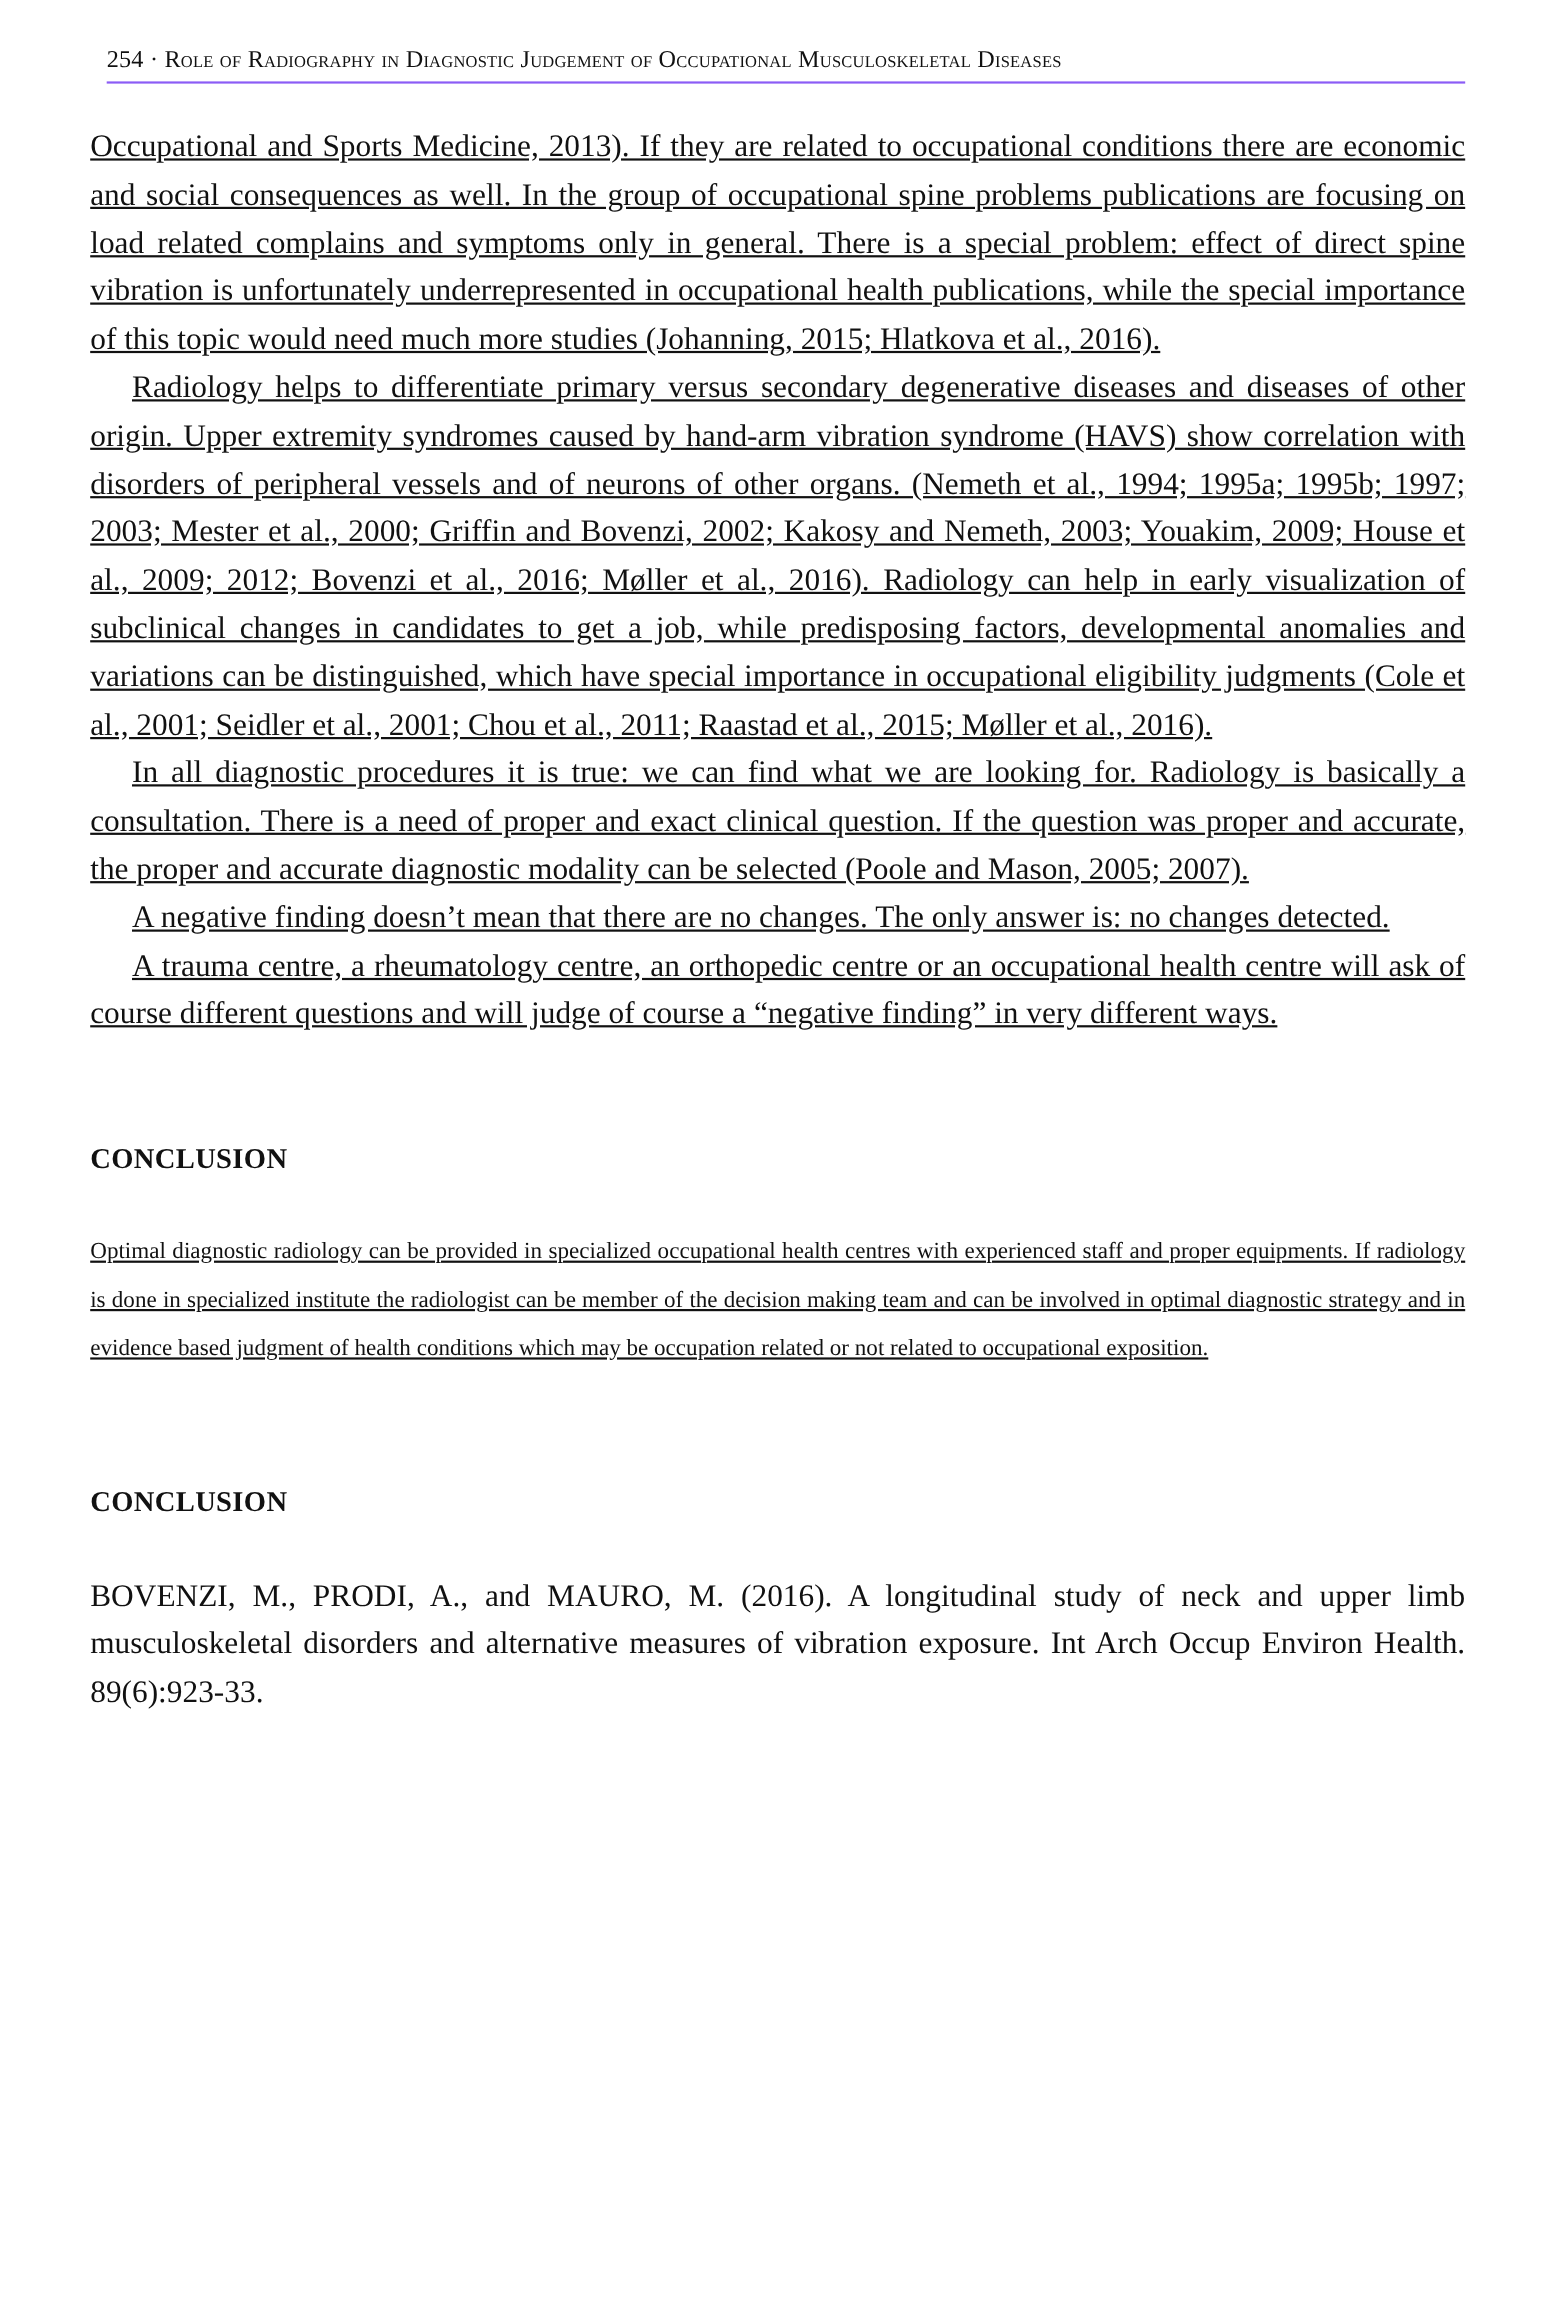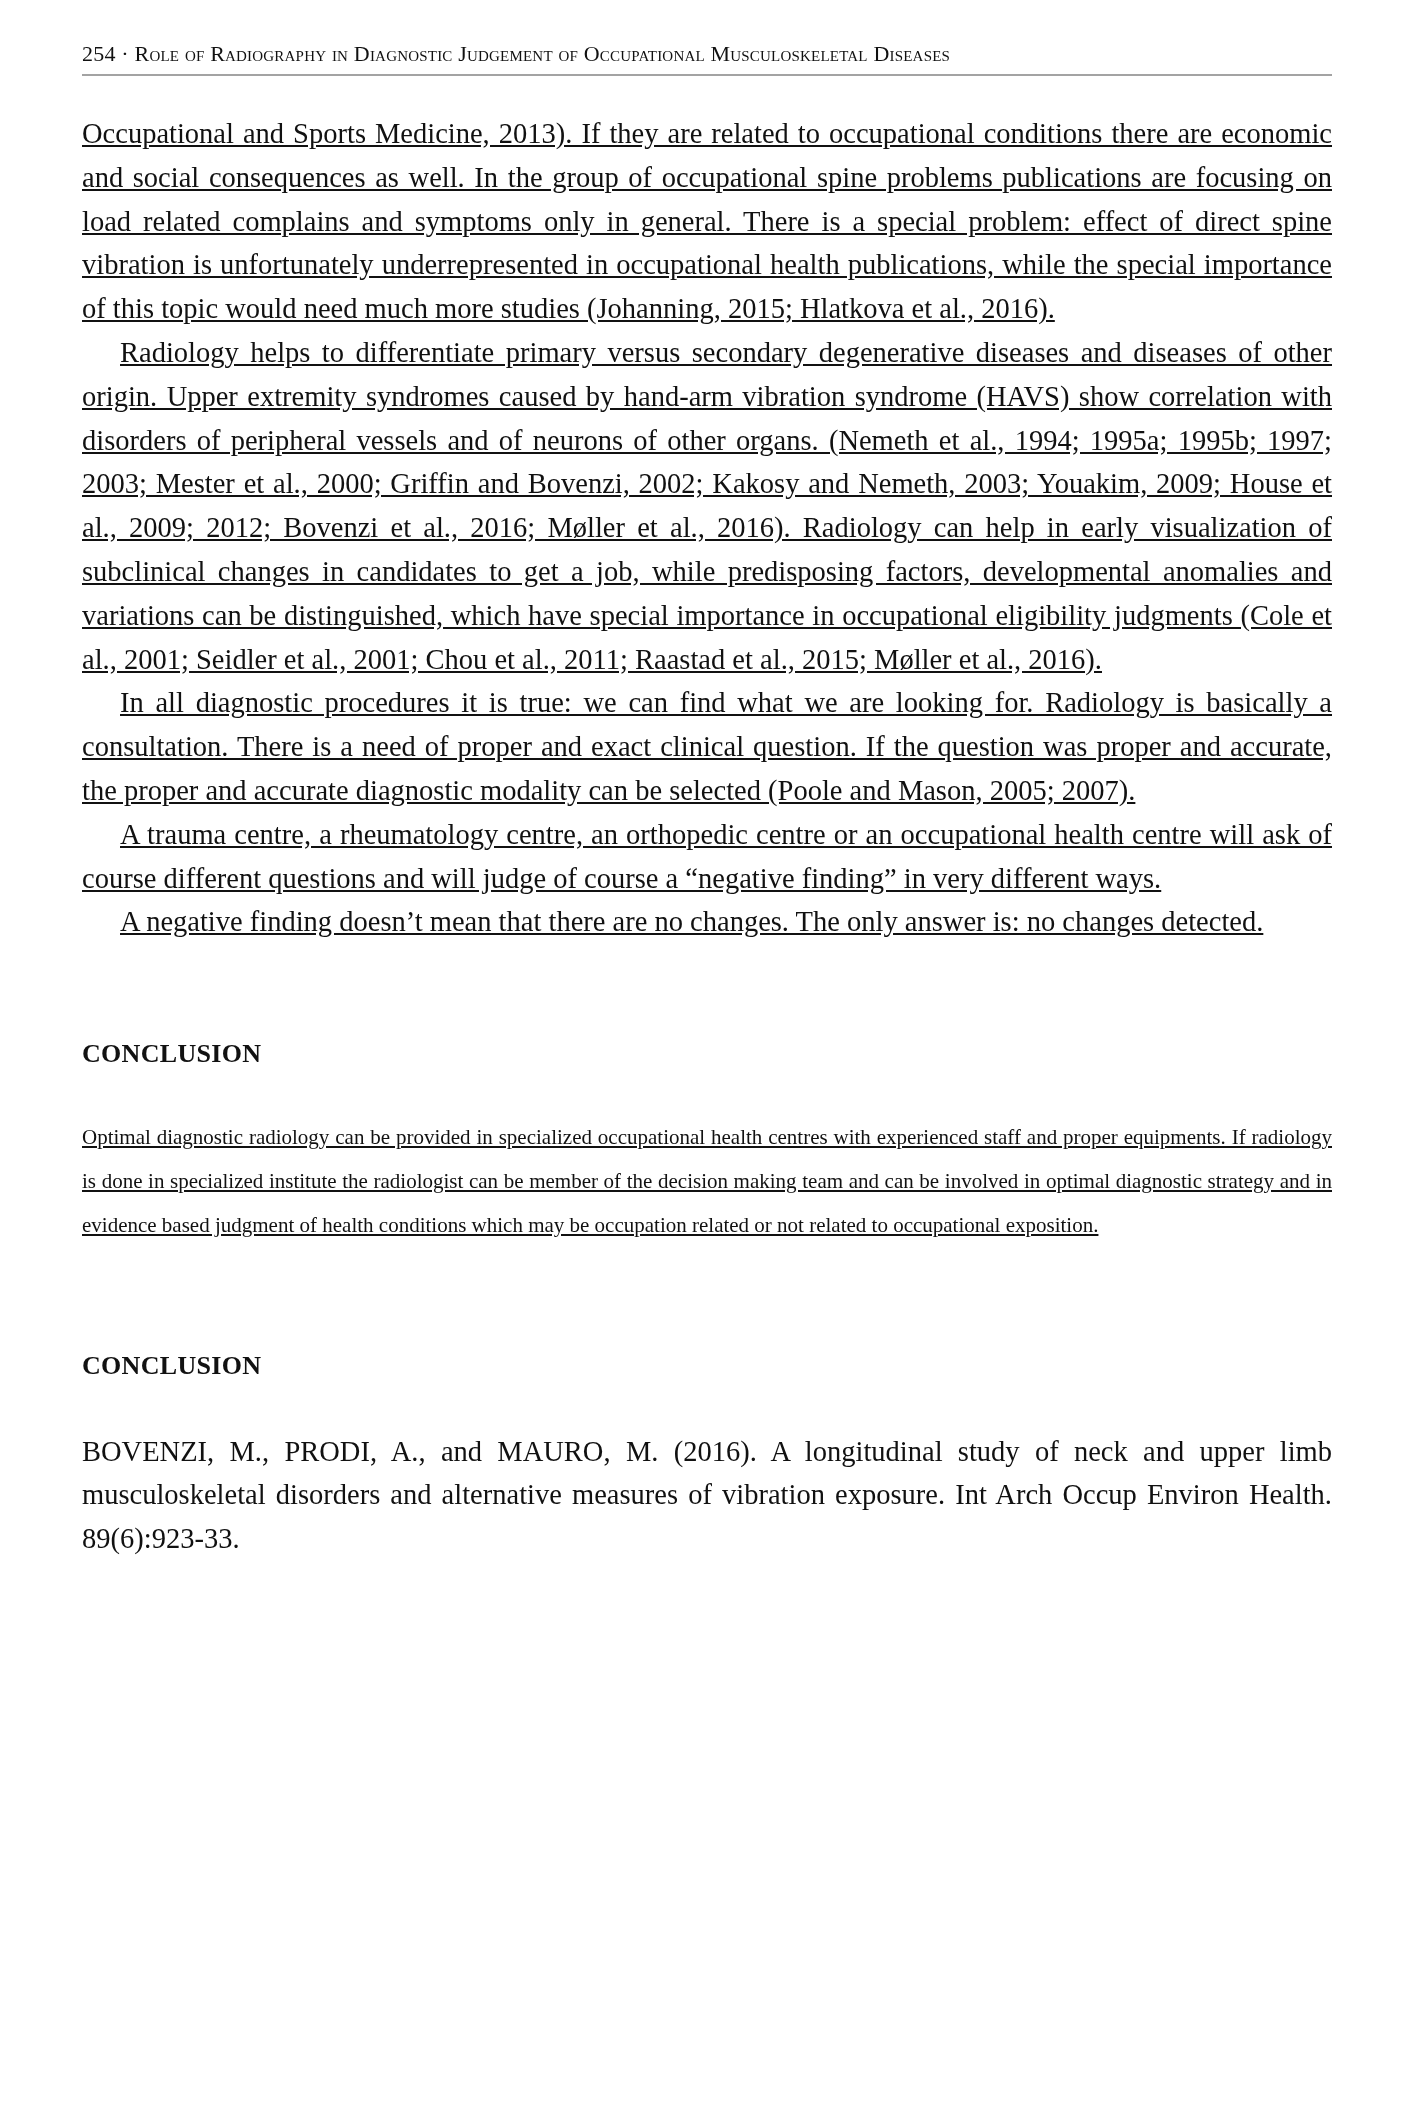--- a/index.html
+++ b/index.html
@@ -18,23 +18,24 @@
     .page {
       position: absolute;
       left: 82px;
       top: 40px;
       width: 1250px;
     }
     .running-header {
       font-size: 22px;
       line-height: 28px;
       padding-bottom: 6px;
-      border-bottom: 2px solid #a3a3a3;
+      border-bottom: 2px solid #8b5cf6;
       letter-spacing: 0.2px;
       white-space: nowrap;
+      margin-left: 15px;
     }
     .running-header .sc {
       font-variant: small-caps;
     }
     .body-text {
       margin-top: 36px;
       font-size: 28.5px;
       line-height: 43.8px;
       text-align: justify;
     }
@@ -82,22 +83,22 @@
   <div class="running-header">
     <span>254</span>
     <span>·</span>
     <span class="sc">Role of Radiography in Diagnostic Judgement of Occupational Musculoskeletal Diseases</span>
   </div>
 
   <div class="body-text">
     <p class="para">Occupational and Sports Medicine, 2013). If they are related to occupational conditions there are economic and social consequences as well. In the group of occupational spine problems publications are focusing on load related complains and symptoms only in general. There is a special problem: effect of direct spine vibration is unfortunately underrepresented in occupational health publications, while the special importance of this topic would need much more studies (Johanning, 2015; Hlatkova et al., 2016).</p>
     <p class="para indent">Radiology helps to differentiate primary versus secondary degenerative diseases and diseases of other origin. Upper extremity syndromes caused by hand-arm vibration syndrome (HAVS) show correlation with disorders of peripheral vessels and of neurons of other organs. (Nemeth et al., 1994; 1995a; 1995b; 1997; 2003; Mester et al., 2000; Griffin and Bovenzi, 2002; Kakosy and Nemeth, 2003; Youakim, 2009; House et al., 2009; 2012; Bovenzi et al., 2016; Møller et al., 2016). Radiology can help in early visualization of subclinical changes in candidates to get a job, while predisposing factors, developmental anomalies and variations can be distinguished, which have special importance in occupational eligibility judgments (Cole et al., 2001; Seidler et al., 2001; Chou et al., 2011; Raastad et al., 2015; Møller et al., 2016).</p>
     <p class="para indent">In all diagnostic procedures it is true: we can find what we are looking for. Radiology is basically a consultation. There is a need of proper and exact clinical question. If the question was proper and accurate, the proper and accurate diagnostic modality can be selected (Poole and Mason, 2005; 2007).</p>
+    <p class="para indent">A negative finding doesn’t mean that there are no changes. The only answer is: no changes detected.</p>
     <p class="para indent">A trauma centre, a rheumatology centre, an orthopedic centre or an occupational health centre will ask of course different questions and will judge of course a “negative finding” in very different ways.</p>
-    <p class="para indent">A negative finding doesn’t mean that there are no changes. The only answer is: no changes detected.</p>
   </div>
 
   <h2 class="section-heading conclusion-heading">CONCLUSION</h2>
   <p class="conclusion-body para">Optimal diagnostic radiology can be provided in specialized occupational health centres with experienced staff and proper equipments. If radiology is done in specialized institute the radiologist can be member of the decision making team and can be involved in optimal diagnostic strategy and in evidence based judgment of health conditions which may be occupation related or not related to occupational exposition.</p>
 
   <h2 class="section-heading references-heading">CONCLUSION</h2>
   <div class="references-list">
     <p class="reference">BOVENZI, M., PRODI, A., and MAURO, M. (2016). A longitudinal study of neck and upper limb musculoskeletal disorders and alternative measures of vibration exposure. Int Arch Occup Environ Health. 89(6):923-33.</p>
   </div>
 

